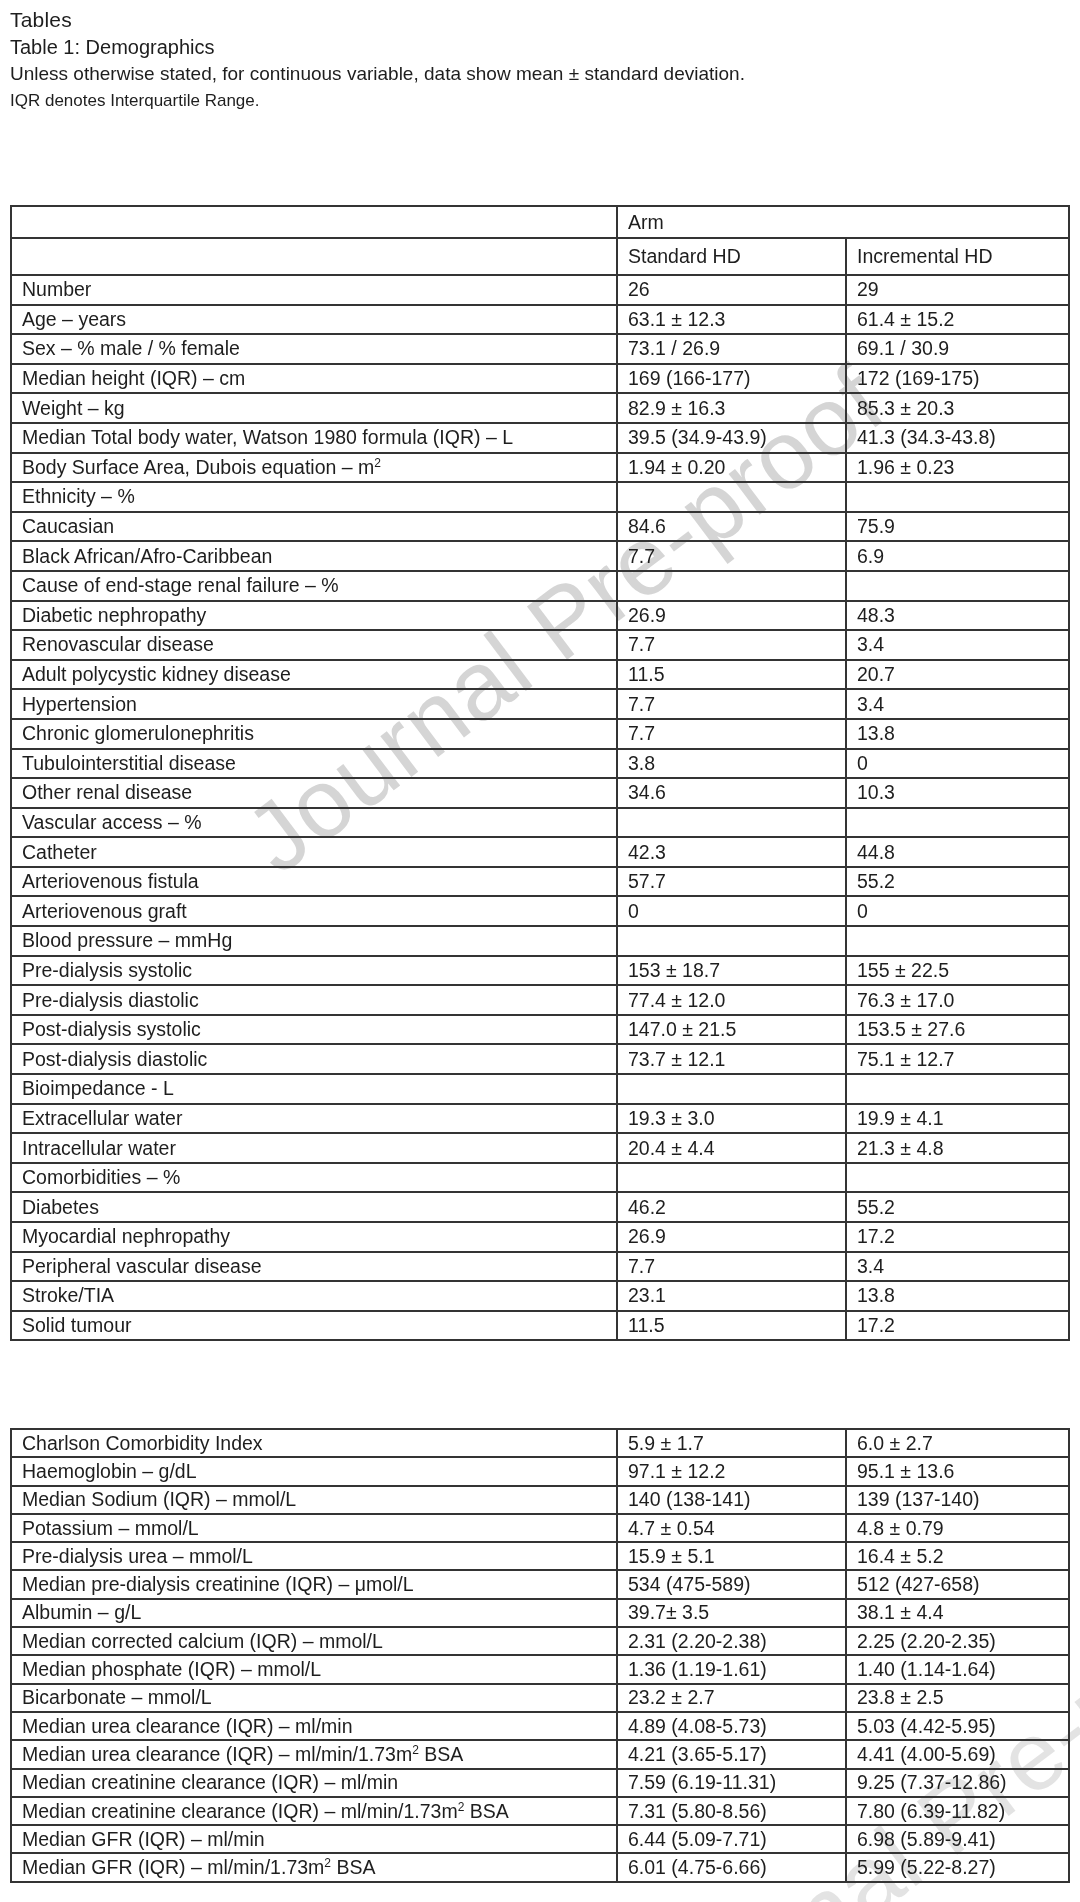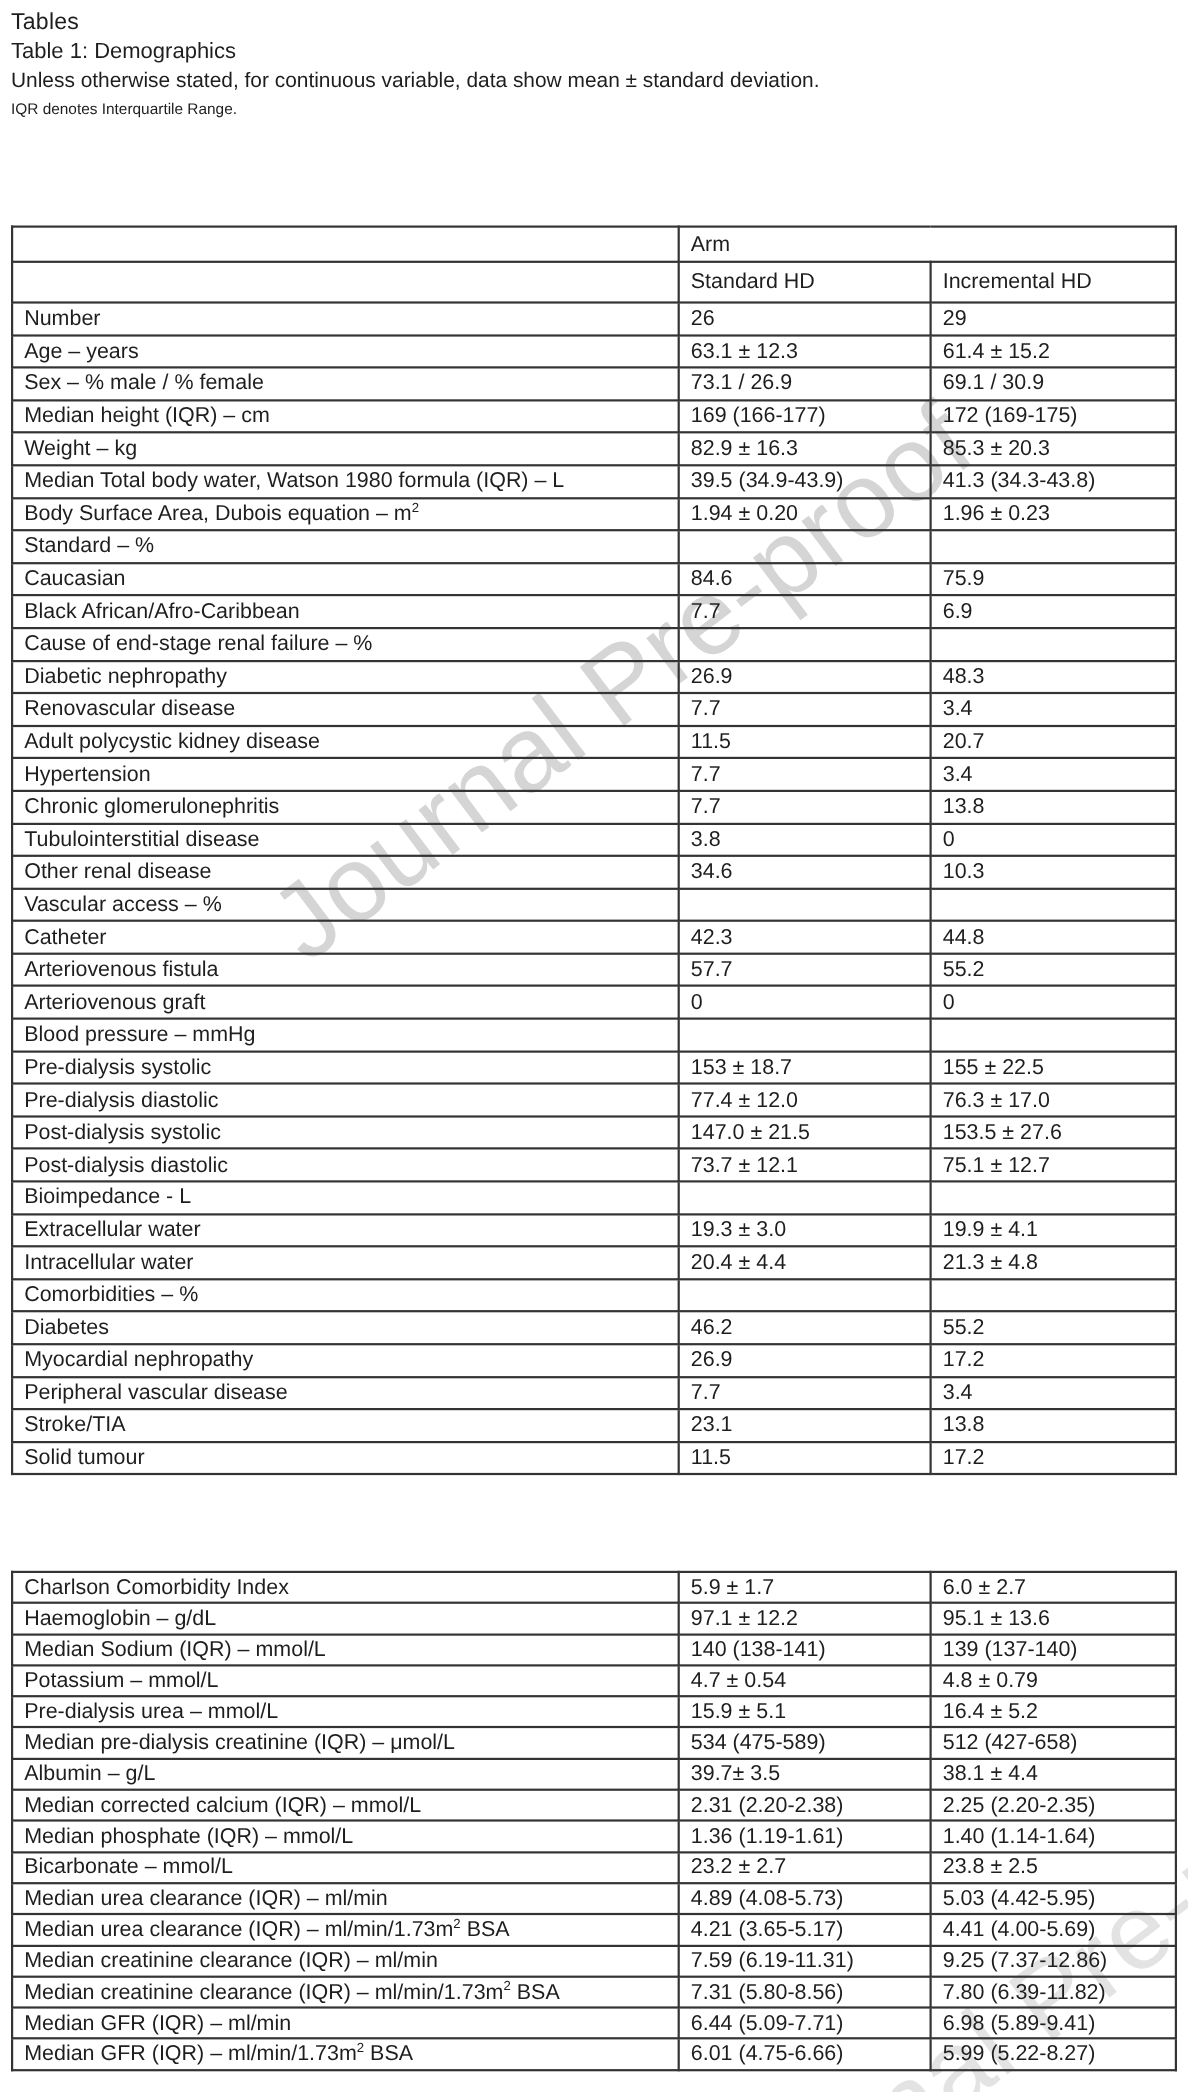--- a/index.html
+++ b/index.html
@@ -7,21 +7,21 @@
     width:1080px;height:1902px;
     background:#ffffff;
     font-family:"Liberation Sans", sans-serif;
     color:#1e1e1e;
     position:relative;
     overflow:hidden;
   }
   .heading{position:absolute;left:10px;top:8px;font-size:21px;font-weight:400;letter-spacing:0.2px;}
   .caption{position:absolute;left:10px;top:36px;font-size:20px;}
   .note1{position:absolute;left:10px;top:63px;font-size:19px;}
-  .note2{position:absolute;left:10px;top:91px;font-size:14px;}
+  .note2{position:absolute;left:10px;top:91px;font-size:17px;}
 
   .watermark{
     position:absolute;
     white-space:nowrap;
     font-size:97px;
     color:#9c9c9c;
     z-index:0;
     pointer-events:none;
     letter-spacing:1px;
   }
@@ -117,21 +117,21 @@
           <td>Median Total body water, Watson 1980 formula (IQR) – L</td>
           <td>39.5 (34.9-43.9)</td>
           <td>41.3  (34.3-43.8)</td>
         </tr>
         <tr>
           <td>Body Surface Area, Dubois equation – m<sup>2</sup></td>
           <td>1.94 ± 0.20</td>
           <td>1.96 ± 0.23</td>
         </tr>
         <tr>
-          <td>Standard – %</td>
+          <td>Ethnicity – %</td>
           <td></td>
           <td></td>
         </tr>
         <tr>
           <td class="indent">Caucasian</td>
           <td>84.6</td>
           <td>75.9</td>
         </tr>
         <tr>
           <td class="indent">Black African/Afro-Caribbean</td>

